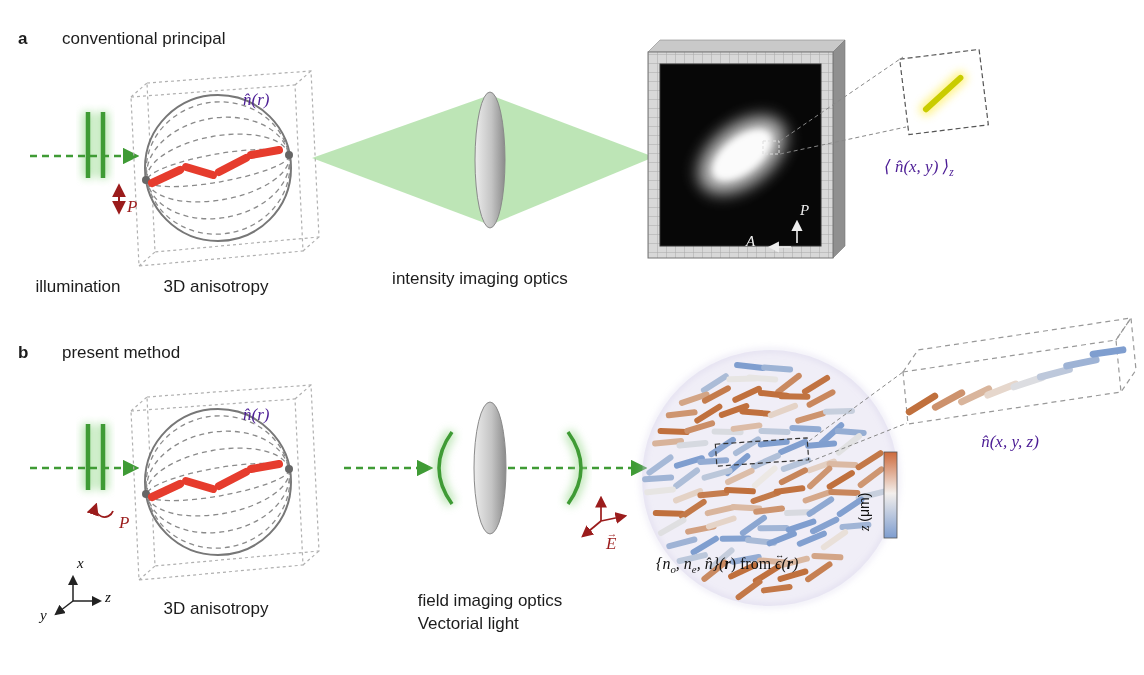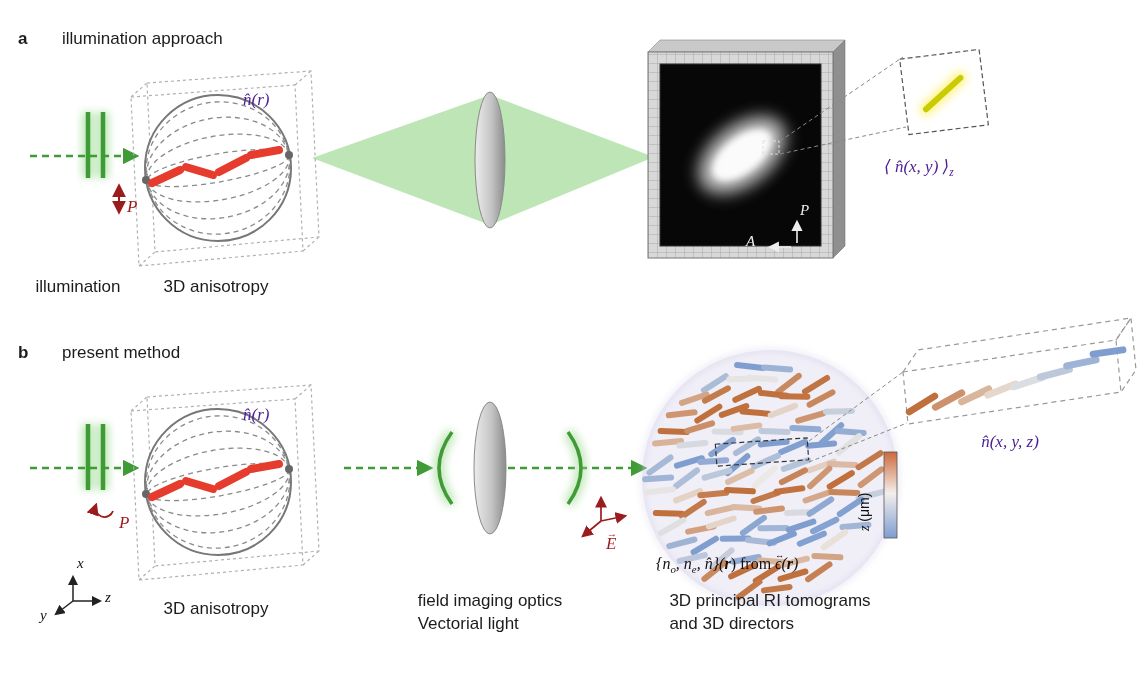--- a/index.html
+++ b/index.html
@@ -291,28 +291,29 @@
         <line x1="961.6" y1="401.8" x2="988.7" y2="389.0" stroke="rgb(217,181,156)" stroke-width="7" stroke-linecap="round"></line>
         <line x1="987.8" y1="395.1" x2="1015.6" y2="384.0" stroke="rgb(230,215,204)" stroke-width="7" stroke-linecap="round"></line>
         <line x1="1014.0" y1="386.8" x2="1042.5" y2="377.4" stroke="rgb(220,221,225)" stroke-width="7" stroke-linecap="round"></line>
         <line x1="1040.4" y1="377.0" x2="1069.4" y2="369.3" stroke="rgb(189,200,219)" stroke-width="7" stroke-linecap="round"></line>
         <line x1="1066.7" y1="365.9" x2="1096.1" y2="359.9" stroke="rgb(158,179,213)" stroke-width="7" stroke-linecap="round"></line>
         <line x1="1093.1" y1="354.1" x2="1122.9" y2="349.9" stroke="rgb(127,158,207)" stroke-width="7" stroke-linecap="round"></line>
       </g>
 </svg>
 
 <div class="lbl b" style="left:18px;top:28px">a</div>
-<div class="lbl" style="left:62px;top:28px">illumination approach</div>
+<div class="lbl" style="left:62px;top:28px">conventional principal</div>
 
 <div class="lbl math red" style="left:243px;top:89px">n̂(r)</div>
 <div class="lbl math dred" style="left:127px;top:196px">P</div>
 
 <div class="lbl center" style="left:78px;top:276px">illumination</div>
 <div class="lbl center" style="left:216px;top:276px">3D anisotropy</div>
 <div class="lbl center two-line" style="left:480px;top:267px">
+  <div>intensity imaging optics</div>
 </div>
 
 <div class="lbl math white" style="left:800px;top:201px;font-size:15px">P</div>
 <div class="lbl math white" style="left:746px;top:232px;font-size:15px">A</div>
 
 <div class="lbl math red" style="left:884px;top:156px">
   <span>⟨ n̂(x, y) ⟩</span><sub>z</sub>
 </div>
 
 <div class="lbl b" style="left:18px;top:342px">b</div>
@@ -323,24 +324,20 @@
 
 <div class="lbl math" style="left:77px;top:554px;font-size:15px;color:#111">x</div>
 <div class="lbl math" style="left:105px;top:588px;font-size:15px;color:#111">z</div>
 <div class="lbl math" style="left:40px;top:606px;font-size:15px;color:#111">y</div>
 
 <div class="lbl center" style="left:216px;top:598px">3D anisotropy</div>
 <div class="lbl center two-line" style="left:490px;top:589px">
   <div>field imaging optics</div>
   <div>Vectorial light</div>
 </div>
-<div class="lbl center two-line" style="left:770px;top:589px">
-  <div>3D principal RI tomograms</div>
-  <div>and 3D directors</div>
-</div>
 
 <div class="lbl math dred" style="left:606px;top:533px">
   <span class="vec"><span>E</span><span class="arrow">→</span></span>
 </div>
 
 <div class="lbl math" style="left:656px;top:554px;font-size:16px;color:#111">
   <span>{n</span><sub>o</sub><span>, n</span><sub>e</sub><span>, n̂}(</span><span class="b">r</span><span class="up">) from </span><span class="epsw"><span>ϵ</span><span class="arrow">↔</span></span><span>(</span><span class="b">r</span><span>)</span>
 </div>
 
 <div class="lbl rot" style="left:855px;top:531px;font-size:14px;color:#111">

